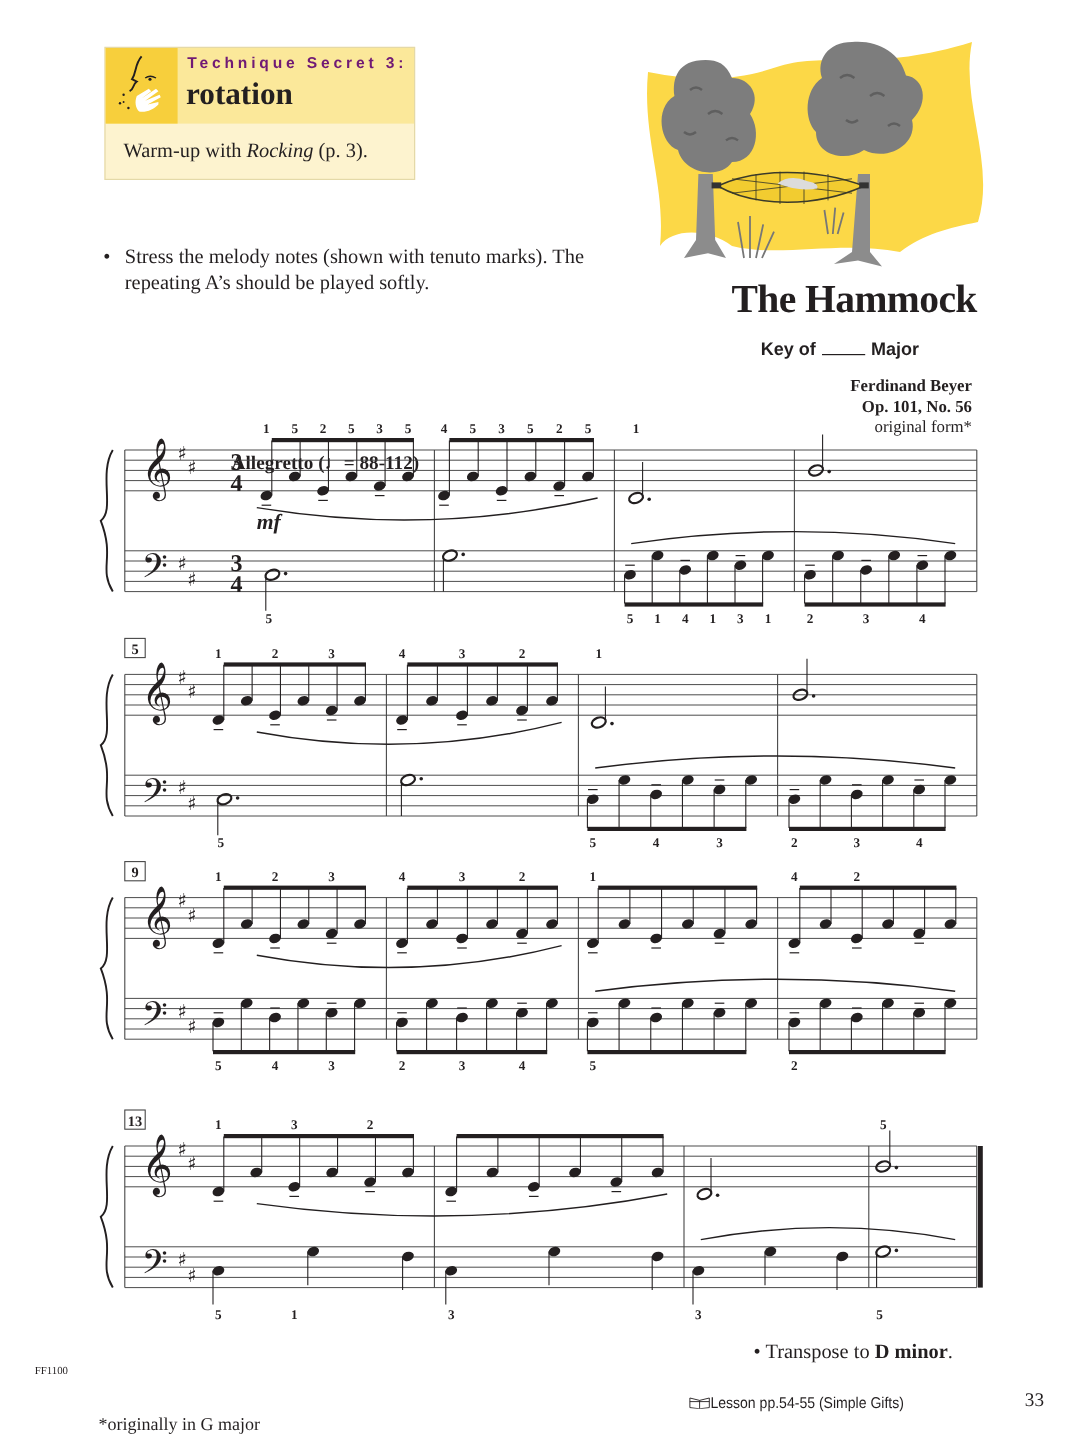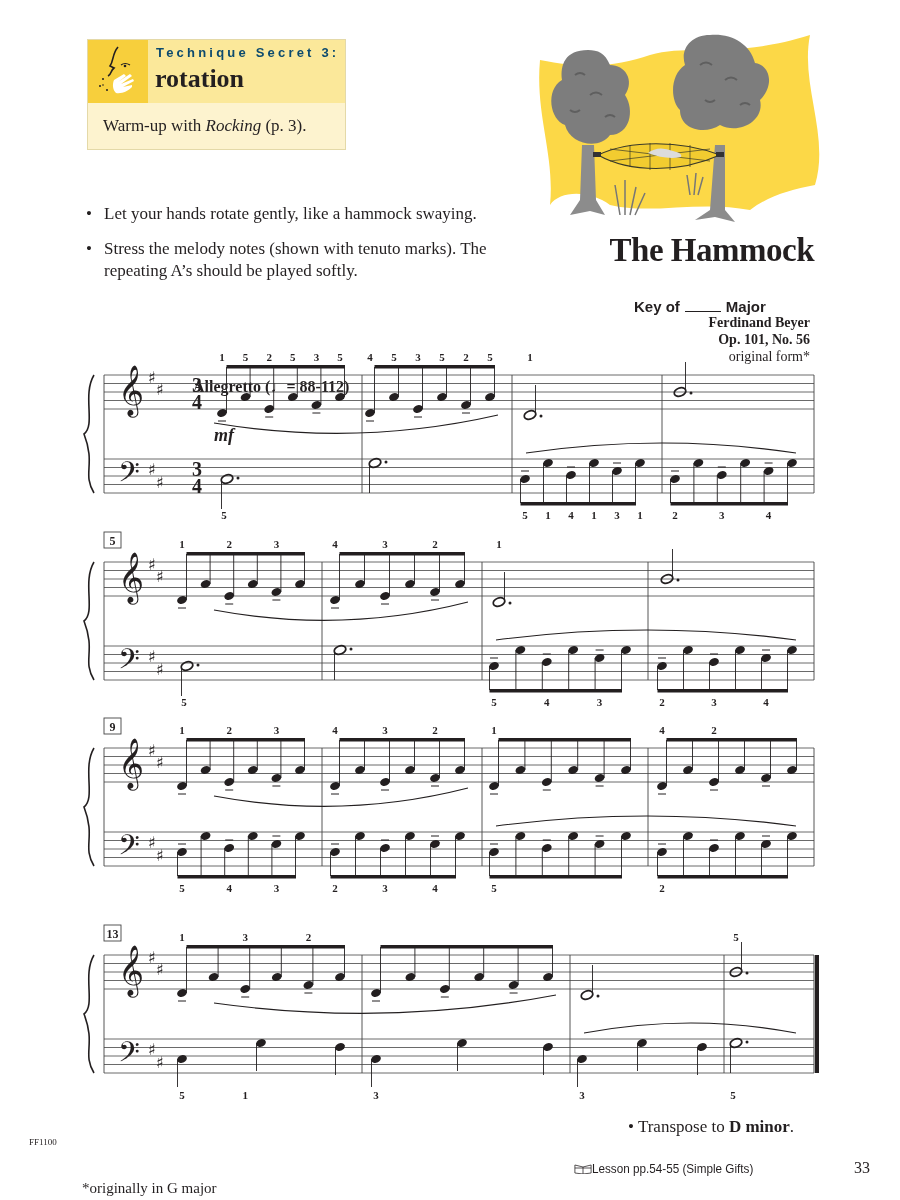--- a/index.html
+++ b/index.html
@@ -2,34 +2,34 @@
 <html><head>
 <meta charset="utf-8">
 <style>
   html,body{margin:0;padding:0;background:#fff;}
   body{width:900px;height:1200px;position:relative;overflow:hidden;font-family:"Liberation Serif",serif;color:#231f20;}
   .abs{position:absolute;}
   
   .tech-box{left:87px;top:39px;width:257px;height:109px;border:1px solid #e4d9a8;background:#fdf3cf;}
   .tech-head{position:absolute;left:0;top:0;width:257px;height:63px;background:#fbe89a;}
   .tech-icon{position:absolute;left:0;top:0;width:60px;height:63px;background:#f7cf3c;}
-  .tech-kicker{position:absolute;left:68px;top:5px;font-family:"Liberation Sans",sans-serif;font-weight:bold;font-size:13px;letter-spacing:3.2px;color:#0c4a6e;}
+  .tech-kicker{position:absolute;left:68px;top:5px;font-family:"Liberation Sans",sans-serif;font-weight:bold;font-size:13px;letter-spacing:3.2px;color:#701a75;}
   .tech-title{position:absolute;left:67px;top:24px;font-weight:bold;font-size:26px;color:#231f20;}
   .tech-body{position:absolute;left:15px;top:76px;font-size:17px;}
   .tech-body i{font-style:italic;}
   
   .bullets{left:86px;top:203px;width:450px;font-size:17px;line-height:22px;}
   .bullet{position:relative;padding-left:18px;margin-bottom:13px;}
   .bullet:before{content:"•";position:absolute;left:0;top:0;}
   .bullet b{font-weight:bold;}
   
   .illus{left:530px;top:25px;width:300px;height:210px;}
   
   .title{left:600px;top:232px;width:214px;text-align:right;font-weight:bold;font-size:33px;letter-spacing:-0.5px;}
-  .key{left:634px;top:283px;font-family:"Liberation Sans",sans-serif;font-weight:bold;font-size:15px;margin-top:15px;}
+  .key{left:634px;top:283px;font-family:"Liberation Sans",sans-serif;font-weight:bold;font-size:15px;}
   .key .blank{display:inline-block;width:36px;border-bottom:1.5px solid #231f20;margin:0 5px;height:10px;}
   .composer{left:620px;top:314px;width:190px;text-align:right;font-size:14px;line-height:17px;}
   .composer .c1,.composer .c2{font-weight:bold;}
   .tempo{left:193px;top:342px;font-weight:bold;font-size:16px;margin-top:36px;}
   .score{left:0;top:0;width:900px;height:1200px;}
   .transpose{left:628px;top:1117px;font-size:17px;}
   .transpose b{font-weight:bold;margin-top:45px;}
   .footnote{left:82px;top:1152px;font-size:15px;margin-top:28px;}
   .code{left:29px;top:1137px;font-size:9px;}
   .lesson{left:574px;top:1161px;font-family:"Liberation Sans",sans-serif;font-size:13px;transform:scaleX(0.9);transform-origin:left;}
@@ -51,21 +51,20 @@
         <circle cx="19" cy="50" r="1" fill="#231f20"></circle>
         <circle cx="15" cy="45" r="0.8" fill="#231f20"></circle>
     </svg>
   </div>
   <div class="tech-kicker">Technique Secret 3:</div>
   <div class="tech-title">rotation</div>
   <div class="tech-body"><span>Warm-up with </span><i>Rocking</i><span> (p. 3).</span></div>
 </div>
 
 <div class="abs bullets" id="bullets">
-    <div class="bullet"><span>Let your hands rotate gently, like a hammock swaying.</span></div>
     <div class="bullet"><span>Stress the melody notes (shown with tenuto marks). The repeating A’s should be played softly.</span></div>
   </div>
 
 <div class="abs illus">
   <svg width="300" height="210" viewBox="0 0 300 210">
     <path d="M10 35 C60 45 90 40 120 30 C160 18 200 35 280 10 C270 60 300 110 285 160 C260 165 240 170 220 185 C170 175 120 190 80 180 C60 165 30 165 20 180 C25 130 5 90 10 35z" fill="#fcd847"></path>
 
     <path d="M52 120 L50 175 L40 190 L60 186 L75 190 L66 175 L64 120z" fill="#8c8c8c"></path>
     <path d="M58 25 C35 25 30 40 32 55 C15 65 20 95 35 100 C40 120 70 125 80 110 C100 110 105 85 95 70 C105 55 95 40 80 40 C75 28 68 25 58 25z" fill="#7d7d7d"></path>
     <path d="M45 50 q5 -4 10 0 M60 70 q6 -5 12 0 M40 85 q5 4 10 0 M75 92 q5 -4 10 0" stroke="#5f5f5f" stroke-width="2" fill="none"></path>

